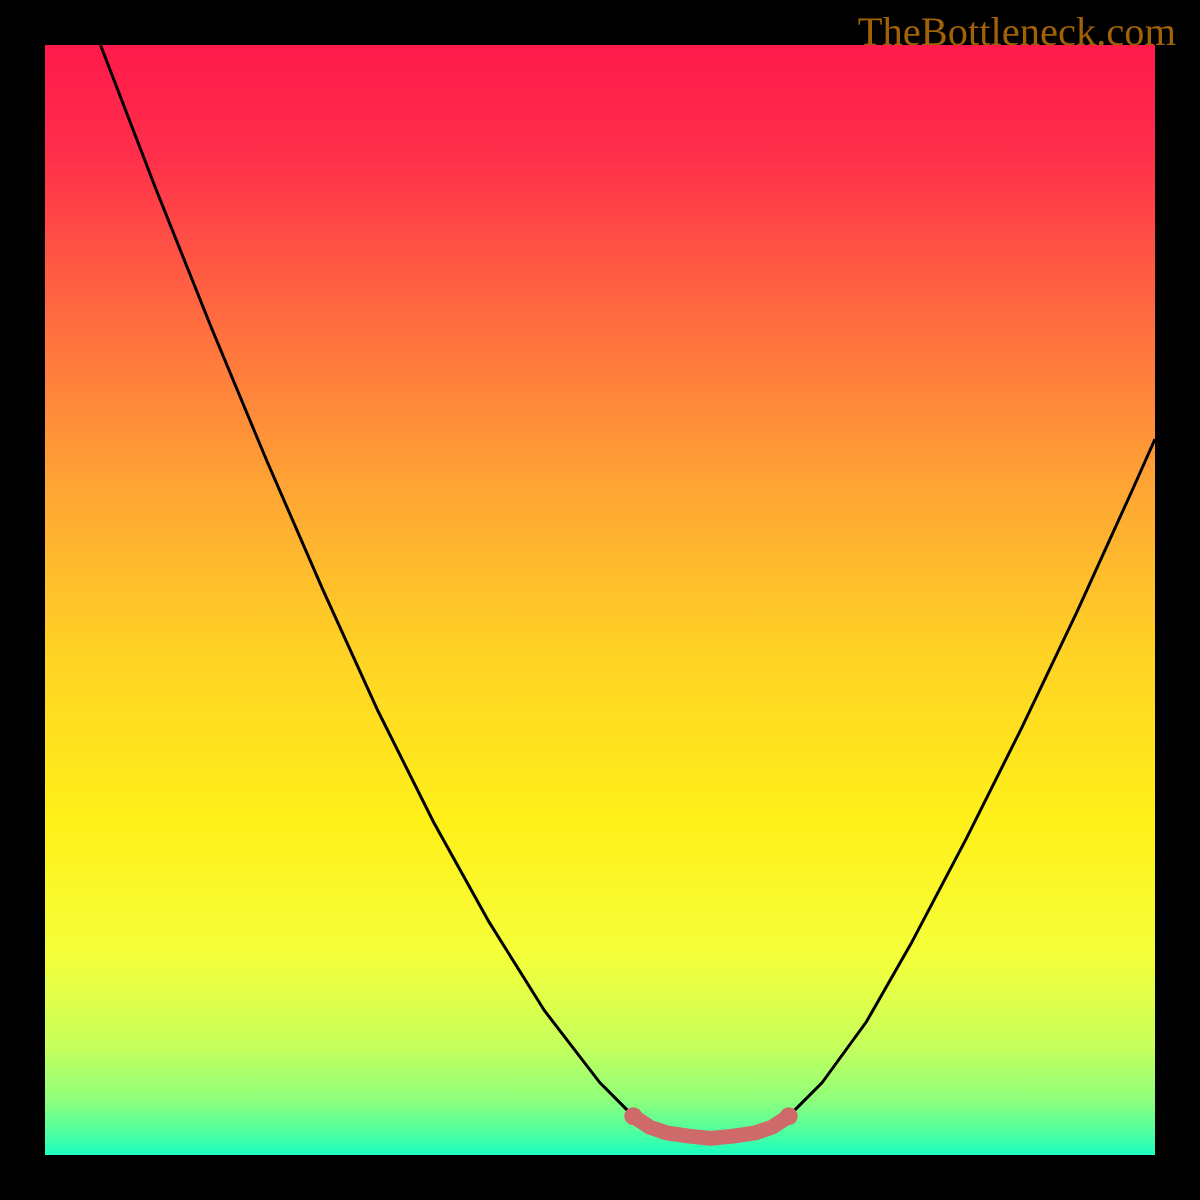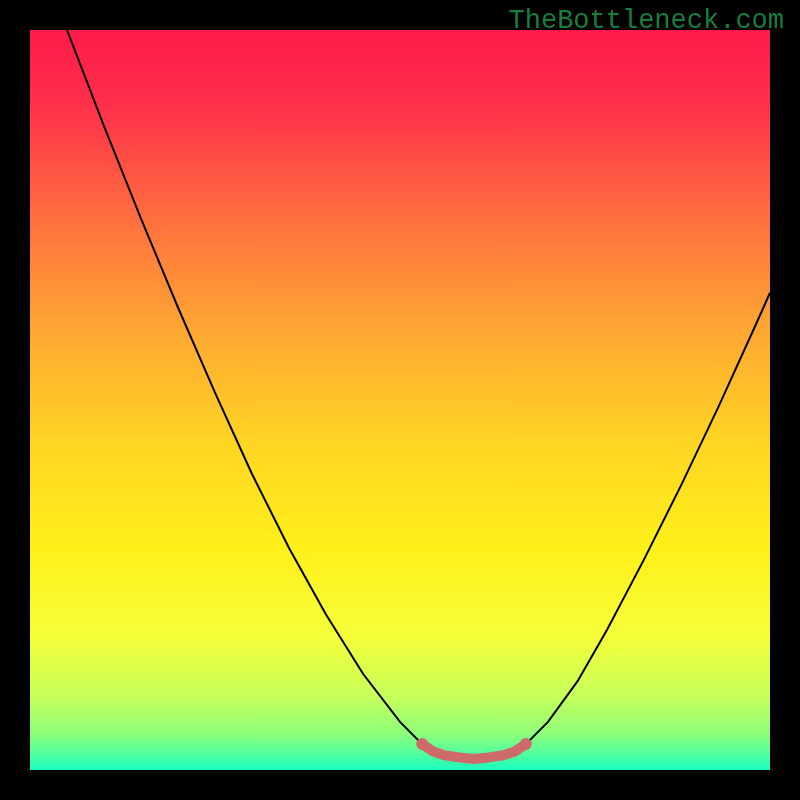--- a/index.html
+++ b/index.html
@@ -27,23 +27,23 @@
     position: absolute;
     left: 0;
     top: 0;
     width: 100%;
     height: 100%;
   }
   .watermark {
     position: absolute;
     top: 6px;
     right: 16px;
-    font-family: Liberation Mono, monospace;
+    font-family: Liberation Serif, serif;
     font-size: 27px;
-    color: #15803d;
+    color: #a16207;
     letter-spacing: 0px;
     font-weight: 500;
   }
   svg.curve {
     position: absolute;
     left: 0;
     top: 0;
     width: 100%;
     height: 100%;
   }

